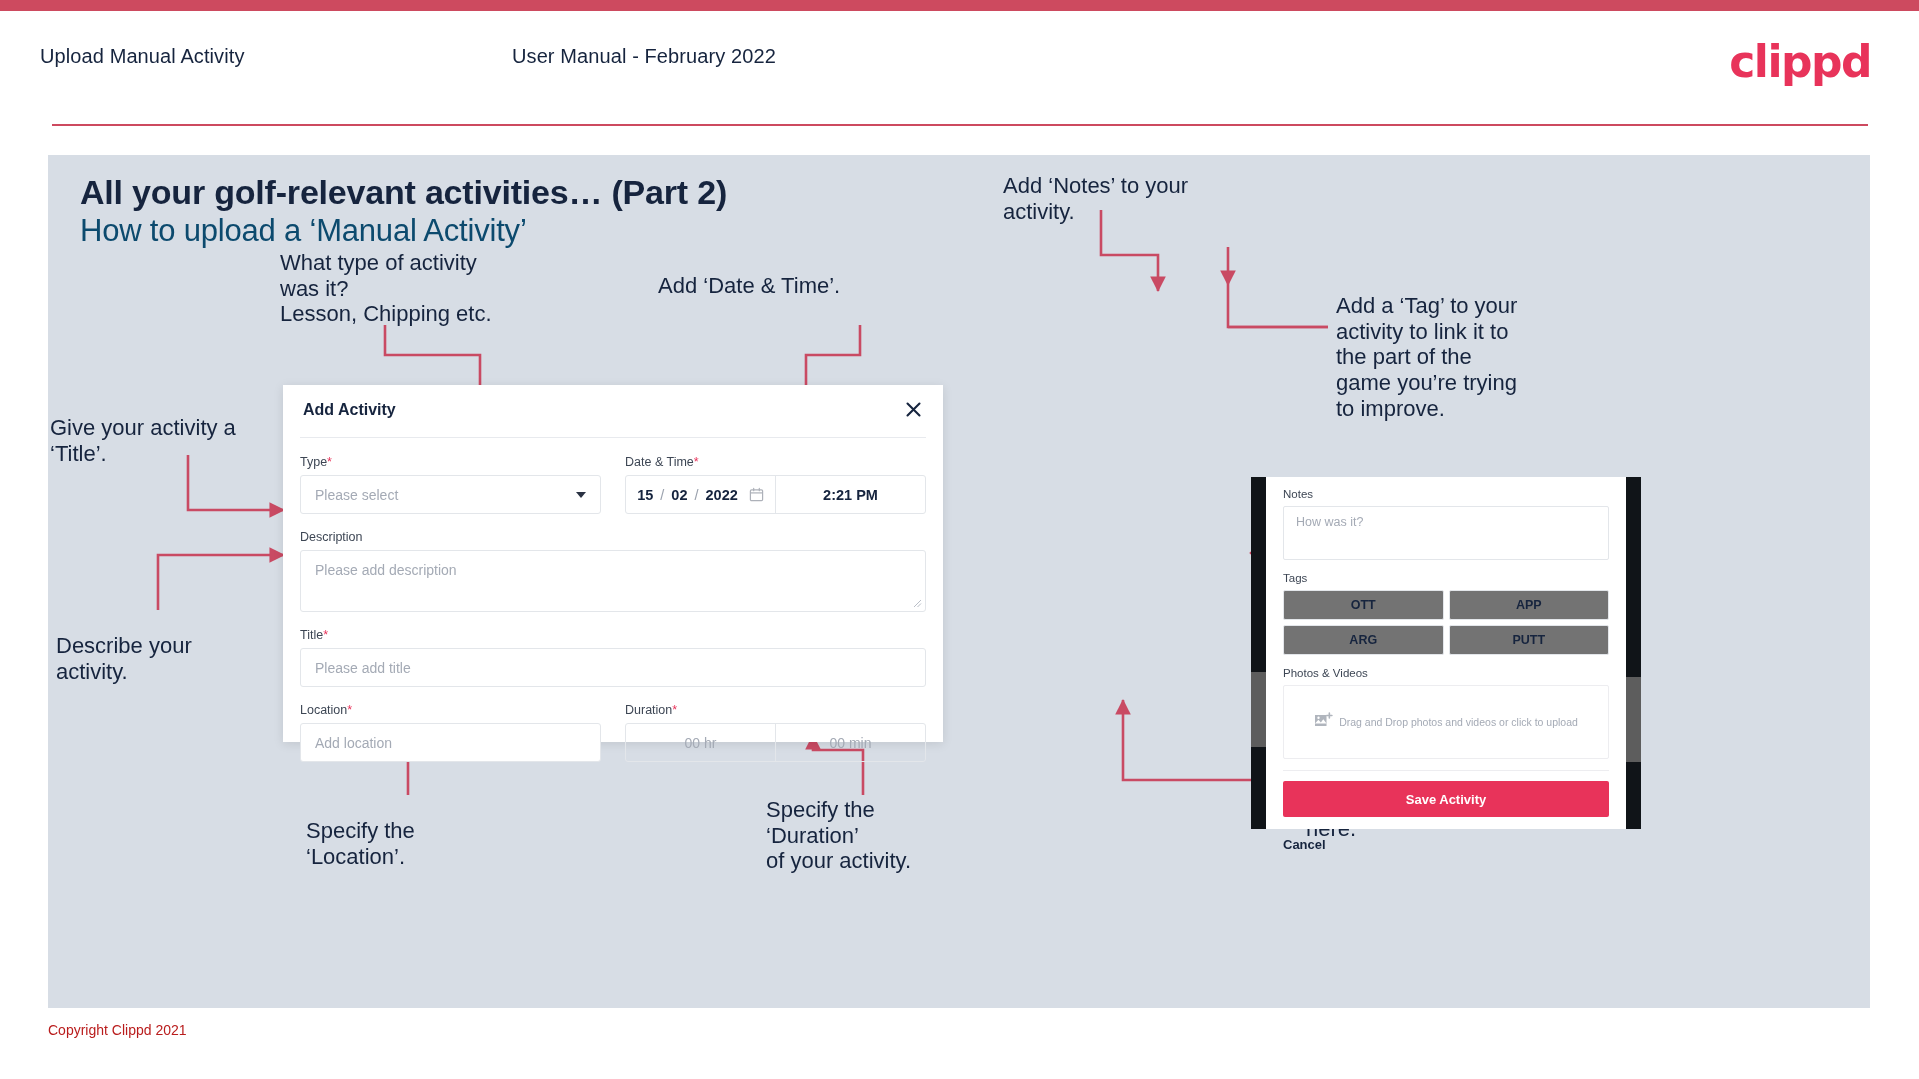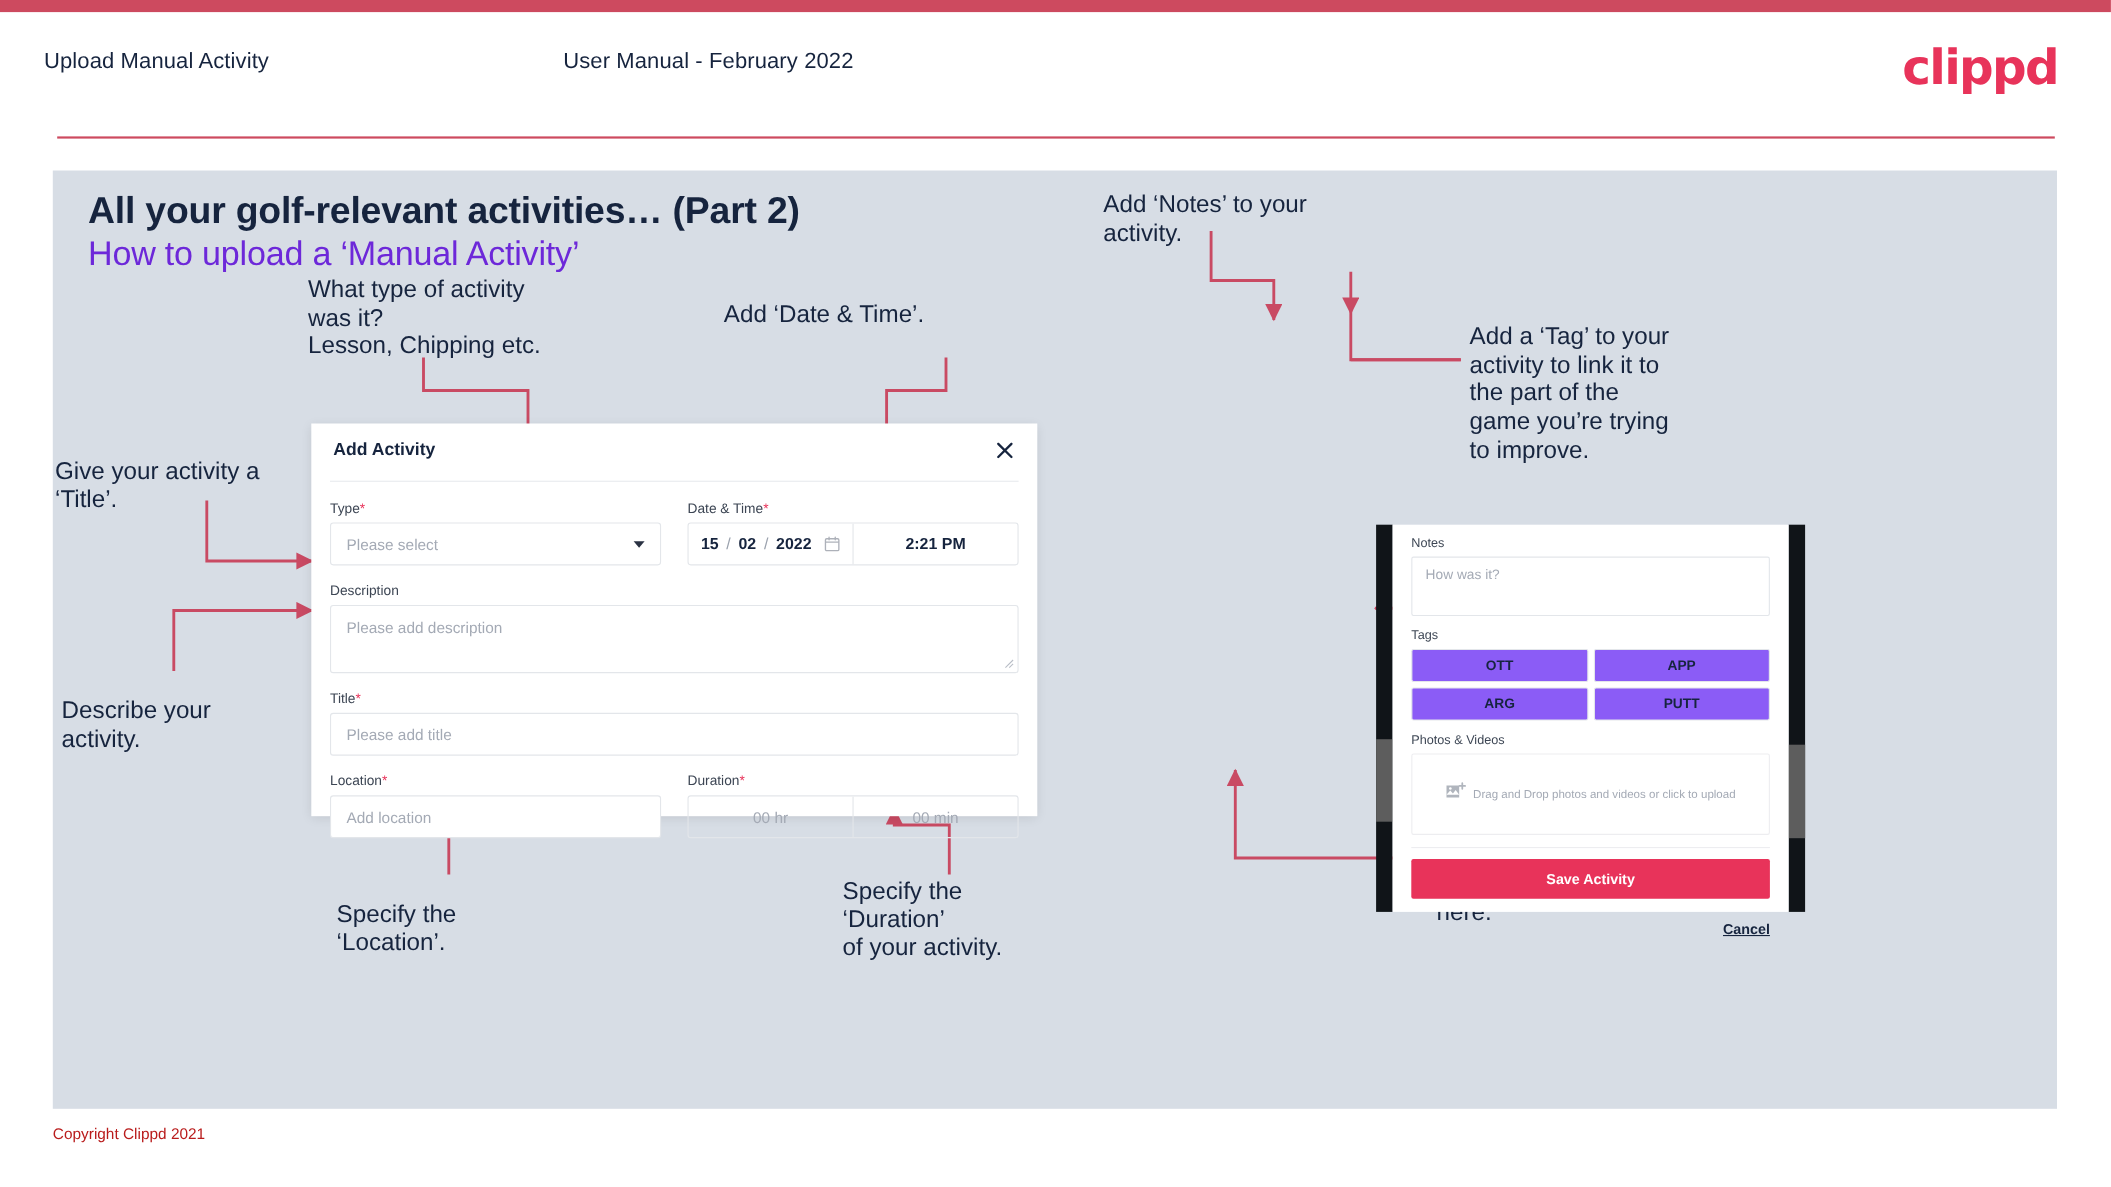--- a/index.html
+++ b/index.html
@@ -47,21 +47,21 @@
     background: #d7dde5;
   }
 
   .title-main {
     position: absolute; left: 32px; top: 18px;
     font-size: 34px; font-weight: 700; color: #16243e;
     letter-spacing: -.2px;
   }
   .title-sub {
     position: absolute; left: 32px; top: 58px;
-    font-size: 31px; font-weight: 400; color: #6d28d9;
+    font-size: 31px; font-weight: 400; color: #0c4a6e;
     letter-spacing: -.2px;
   }
 
   
   .anno {
     position: absolute;
     color: #16243e;
     font-size: 22px;
     line-height: 1.17;
     text-align: left;
@@ -181,42 +181,42 @@
   .p-notes {
     height: 54px; border: 1px solid #e3e6ea; border-radius: 2px;
     padding: 8px 12px; font-size: 12.5px; color: #a4aab5;
     margin-bottom: 12px;
   }
   .tags-grid {
     display: grid; grid-template-columns: 1fr 1fr; gap: 5px;
     margin-bottom: 12px;
   }
   .tag {
-    height: 30px; border: 1px solid #e3e6ea; background: #8b5cf6;
+    height: 30px; border: 1px solid #e3e6ea; background: #737373;
     border-radius: 2px; display: flex; align-items: center;
     justify-content: center; font-size: 12.5px; font-weight: 700;
     color: #16243e;
   }
   .dropzone {
     height: 74px; border: 1px solid #ededf0; border-radius: 2px;
     display: flex; flex-direction: row; align-items: center;
     justify-content: center; gap: 6px;
   }
   .dz-text {
     font-size: 10.5px; color: #a4aab5; text-align: center; line-height: 1.4;
   }
   .p-divider { height: 1px; background: #ededf0; margin: 11px 0 10px 0; }
   .save-btn {
     height: 36px; background: #e8335a; border-radius: 2px;
     display: flex; align-items: center; justify-content: center;
     color: #fff; font-size: 13px; font-weight: 700; cursor: pointer;
   }
   .cancel-btn {
-    margin-top: 20px; text-align: right;
-    font-size: 13px; font-weight: 700; color: #16243e; cursor: pointer; text-decoration: underline;
+    margin-top: 20px; text-align: left;
+    font-size: 13px; font-weight: 700; color: #16243e; cursor: pointer;
   }
 
   
   .copyright {
     position: absolute; left: 48px; top: 1022px;
     font-size: 14px; color: #b91c1c;
   }
 </style>
 </head>
 <body>

